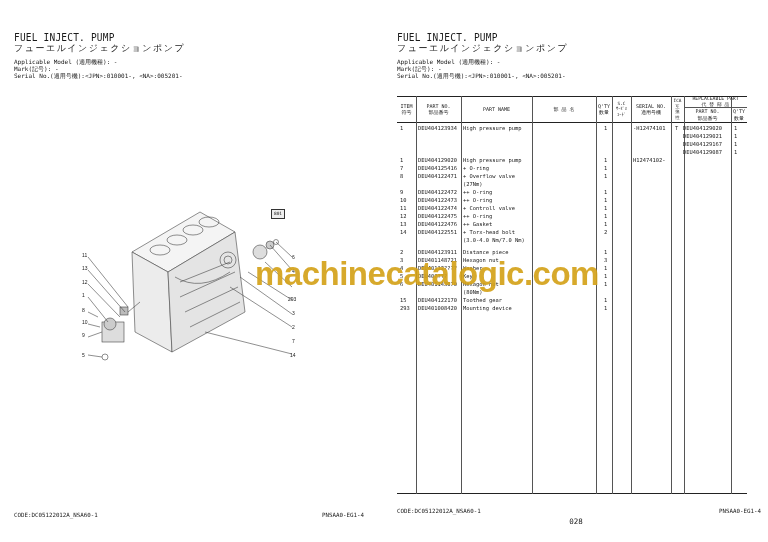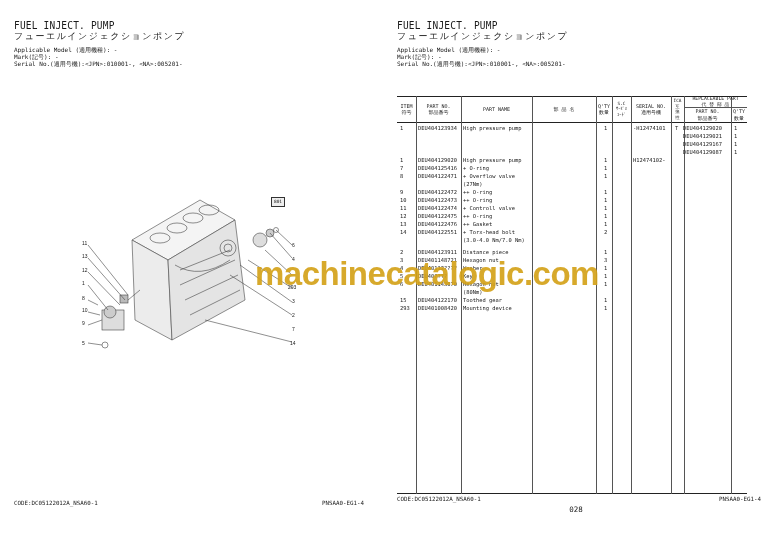--- a/index.html
+++ b/index.html
@@ -1,18 +1,18 @@
 <!DOCTYPE html>
 <html><head>
 <meta charset="utf-8">
 <style>
   html, body { margin:0; padding:0; background:#ffffff; }
   body { width:768px; height:542px; position:relative; overflow:hidden;
          font-family:"DejaVu Sans Mono","Liberation Mono",monospace; color:#1a1a1a; }
-  .page { position:absolute; top:0; height:428px; width:384px; }
+  .page { position:absolute; top:12px; height:428px; width:384px; }
   .page.left { left:0; }
   .page.right { left:384px; }
   .hdr { position:absolute; left:14px; top:19px; }
   .title-en { font-size:9.5px; letter-spacing:0.2px; line-height:11px; transform:scaleY(1.1); transform-origin:left top; }
   .title-jp { font-family:"DejaVu Sans",sans-serif; font-size:9px; line-height:11px; margin-top:1px; letter-spacing:1.5px; }
   .meta { font-size:6px; line-height:7.2px; margin-top:4px; white-space:pre; }
   .footer-code { position:absolute; left:14px; top:500px; font-size:5.8px; }
   .footer-id { position:absolute; right:20px; top:500px; font-size:5.8px; }
   .footer-page { position:absolute; left:0; width:100%; text-align:center; top:510px; font-size:7.5px; }
   .right .footer-page { top:505px; }

